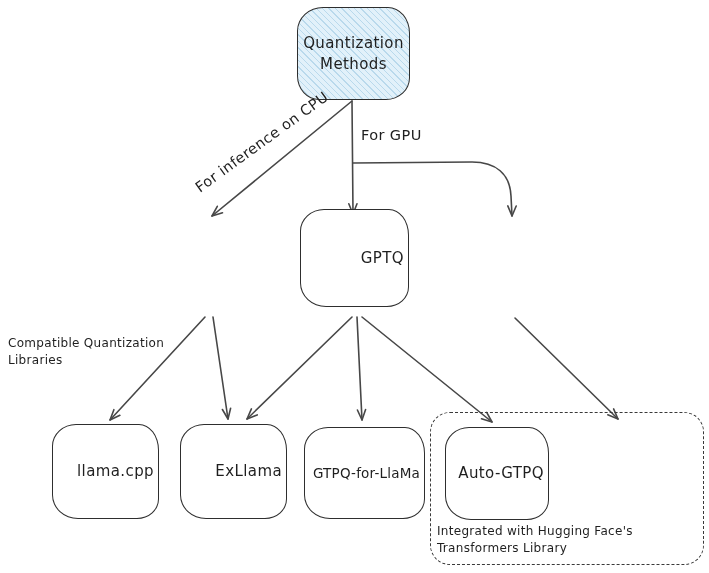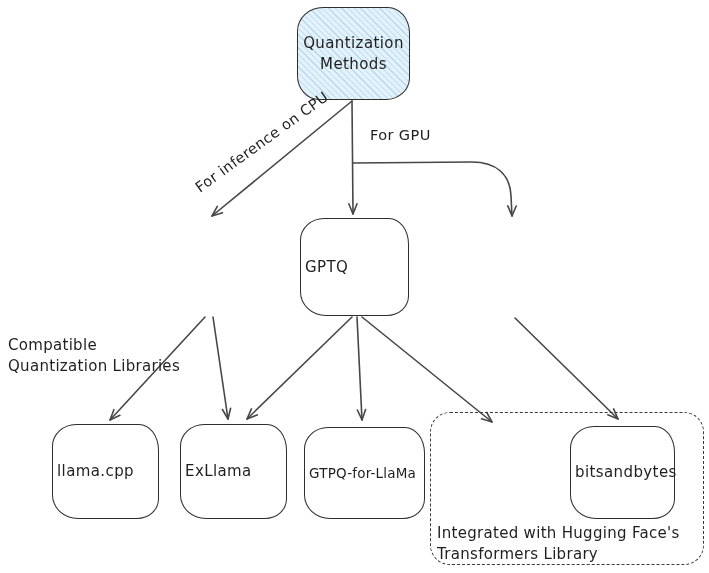--- a/index.html
+++ b/index.html
@@ -2,35 +2,35 @@
 <html><head>
 <meta charset="utf-8">
 <style>
   html,body{margin:0;padding:0;background:#ffffff;}
   #canvas{
     position:relative;width:709px;height:573px;background:#ffffff;
     font-family:"DejaVu Sans","Liberation Sans",sans-serif;color:#1f1f1f;overflow:hidden;
   }
   #edges{position:absolute;left:0;top:0;}
   .node{
-    position:absolute;display:flex;align-items:center;justify-content:flex-start;
+    position:absolute;display:flex;align-items:center;justify-content:flex-end;
     background:#ffffff;border:1.6px solid #2e2e2e;text-align:center;
     font-size:15px;letter-spacing:.4px;line-height:1.35;
     border-radius:24px 20px 22px 26px / 22px 26px 20px 24px;
     box-sizing:border-box;padding:4px;
   }
   .node.root{
     background:#e2f1fa;
     background-image:repeating-linear-gradient(45deg,#b9d9ec 0px,#b9d9ec 1px,rgba(0,0,0,0) 1px,rgba(0,0,0,0) 4.5px);
     border-radius:26px 22px 24px 22px / 24px 26px 22px 24px;
   }
   .node.small-text{font-size:13.5px;letter-spacing:.2px;}
   .edge-label{position:absolute;font-size:14.5px;letter-spacing:.4px;white-space:nowrap;}
   .rotated{transform:rotate(-36deg);transform-origin:left center;}
-  .annotation{position:absolute;font-size:15px;letter-spacing:.3px;line-height:1.4;}
+  .annotation{position:absolute;font-size:12px;letter-spacing:.3px;line-height:1.4;}
   .dashed-group{
     position:absolute;border:1.7px dashed #3a3a3a;background:transparent;
     border-radius:20px;box-sizing:border-box;
   }
   .caption{}
 </style>
 </head>
 <body>
 
 <div id="canvas">
@@ -83,43 +83,43 @@
     </g>
   </svg>
 
   <div class="dashed-group" style="left:430px;top:412px;width:274px;height:153px"></div>
 
   <div class="node root" style="left:297px;top:7px;width:113px;height:93px">
     <span>Quantization Methods</span>
   </div>
 
 
-  <div class="node" style="left:300px;top:218px;width:109px;height:98px">
+  <div class="node" style="left:300px;top:209px;width:109px;height:98px">
     <span>GPTQ</span>
   </div>
 
 
   <div class="node" style="left:180px;top:424px;width:107px;height:95px">
     <span>ExLlama</span>
   </div>
 
   <div class="node" style="left:52px;top:424px;width:107px;height:95px">
     <span>llama.cpp</span>
   </div>
 
   <div class="node small-text" style="left:304px;top:427px;width:121px;height:92px">
     <span>GTPQ-for-LlaMa</span>
   </div>
 
+  <div class="node" style="left:445px;top:427px;width:104px;height:93px">
+    <span>Auto-GTPQ</span>
+  </div>
 
-  <div class="node" style="left:570px;top:426px;width:105px;height:93px">
-    <span>bitsandbytes</span>
-  </div>
 
   <div class="edge-label rotated" style="left:197px;top:181px">For inference on CPU</div>
 
-  <div class="edge-label" style="left:370px;top:127px">For GPU</div>
+  <div class="edge-label" style="left:361px;top:127px">For GPU</div>
 
   <div class="annotation" style="left:8px;top:335px;width:182px">Compatible Quantization Libraries</div>
 
   <div class="annotation caption" style="left:437px;top:523px;width:261px">Integrated with Hugging Face's Transformers Library</div>
 
 </div>
 
 </body></html>

